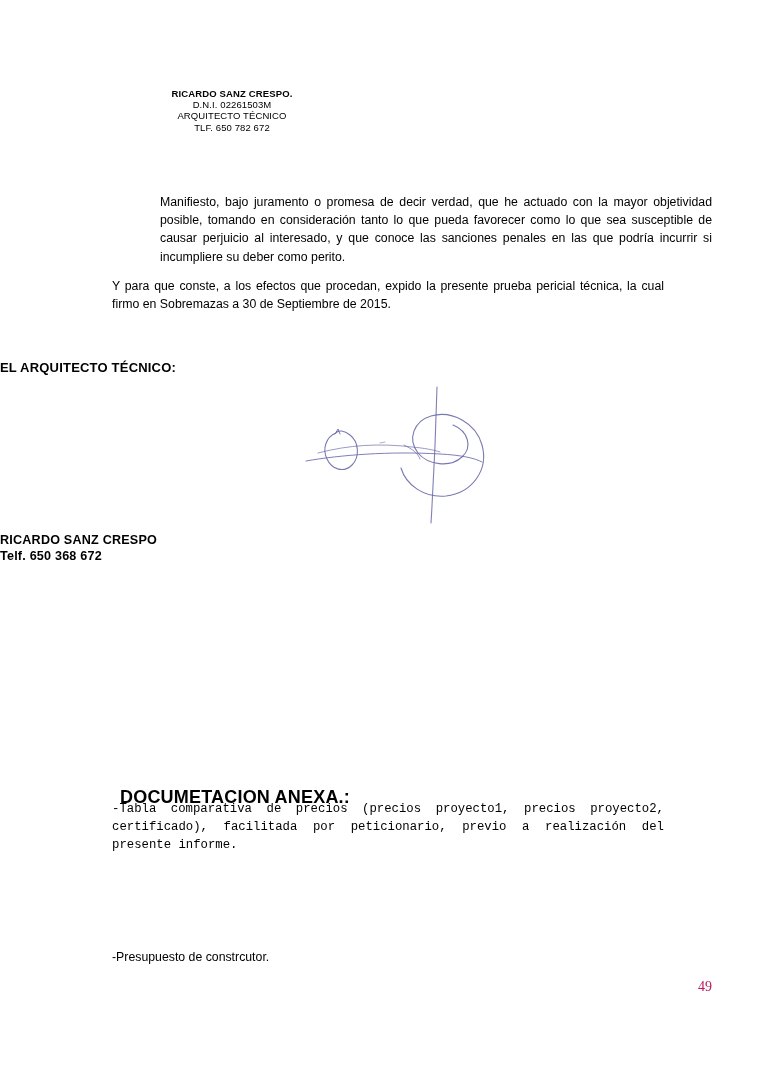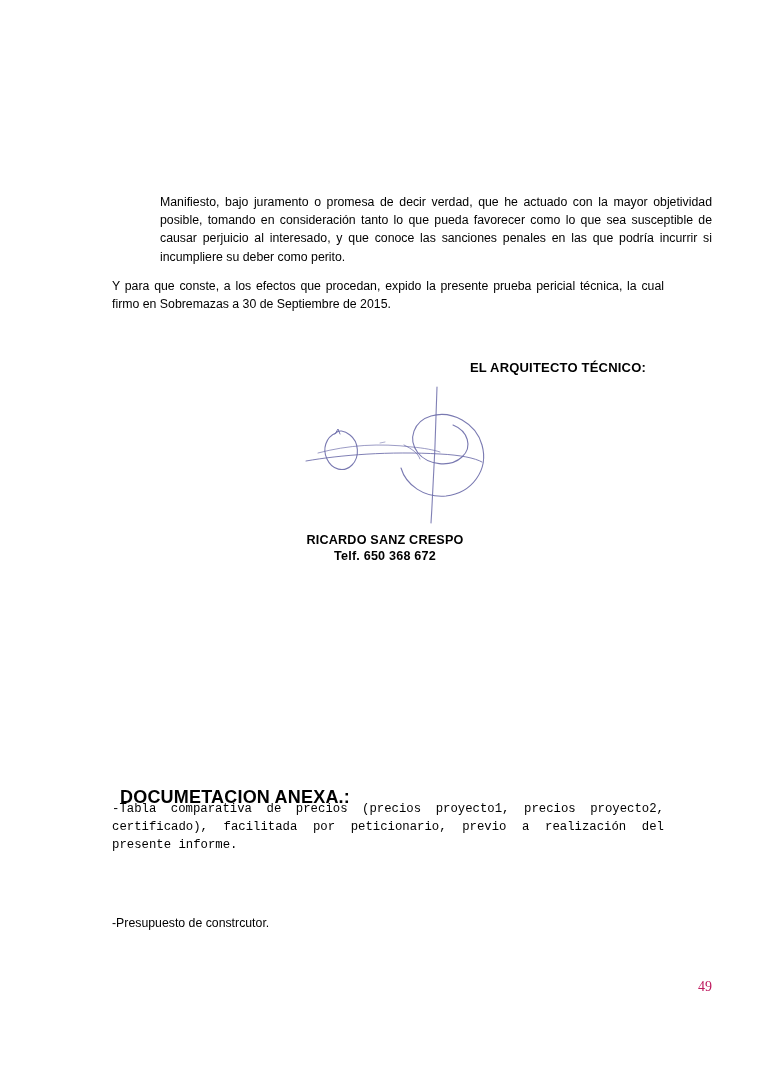--- a/index.html
+++ b/index.html
@@ -52,21 +52,21 @@
 
   #p-manifiesto { top: 193px; margin-left: 48px; }
   #p-conste { top: 277px; }
 
   
   .sig-heading {
     position: absolute;
     left: 0;
     top: 360px;
     width: 646px;
-    text-align: right;
+    text-align: left;
     font-size: 13px;
     font-weight: bold;
     letter-spacing: 0.2px;
   }
 
   
   .signature-wrap {
     position: absolute;
     left: 300px;
     top: 385px;
@@ -78,21 +78,20 @@
     width: 230px;
     height: 140px;
   }
 
   
   .sig-name-block {
     position: absolute;
     left: 0;
     top: 532px;
     width: 770px;
-    text-align: center;
     line-height: 1.28;
   }
   .sig-name-block .sig-name {
     font-size: 12.6px;
     font-weight: bold;
     letter-spacing: 0.2px;
   }
   .sig-name-block .sig-phone {
     font-size: 12.6px;
     font-weight: bold;
@@ -112,37 +111,43 @@
   .annex-item {
     position: absolute;
     left: 112px;
     width: 552px;
     font-size: 12.3px;
     line-height: 1.48;
     text-align: justify;
   }
   #annex-1 { top: 800px; font-family: Liberation Mono, monospace; }
   #annex-2 { top: 867px; }
-  #annex-3 { top: 914px; text-align: left; }
+  #annex-3 { top: 948px; text-align: left; }
 
   
   .page-number {
     position: absolute;
     right: 58px;
     top: 979px;
     font-family: "Liberation Serif", serif;
     font-size: 14px;
     color: #be185d;
   }
 </style>
 </head>
 <body>
 
 <div class="page">
 
+  <div class="letterhead">
+    <div class="lh-name">RICARDO SANZ CRESPO.</div>
+    <div class="lh-line">D.N.I. 02261503M</div>
+    <div class="lh-line">ARQUITECTO TÉCNICO</div>
+    <div class="lh-line">TLF. 650 782 672</div>
+  </div>
 
   <div class="body-block" id="p-manifiesto">
     <p class="para">Manifiesto, bajo juramento o promesa de decir verdad, que he actuado con la mayor objetividad posible, tomando en consideración tanto lo que pueda favorecer como lo que sea susceptible de causar perjuicio al interesado, y que conoce las sanciones penales en las que podría incurrir si incumpliere su deber como perito.</p>
   </div>
 
   <div class="body-block" id="p-conste">
     <p class="para">Y para que conste, a los efectos que procedan, expido la presente prueba pericial técnica, la cual firmo en Sobremazas a 30 de Septiembre de  2015.</p>
   </div>
 
   <div class="sig-heading">EL ARQUITECTO TÉCNICO:</div>

